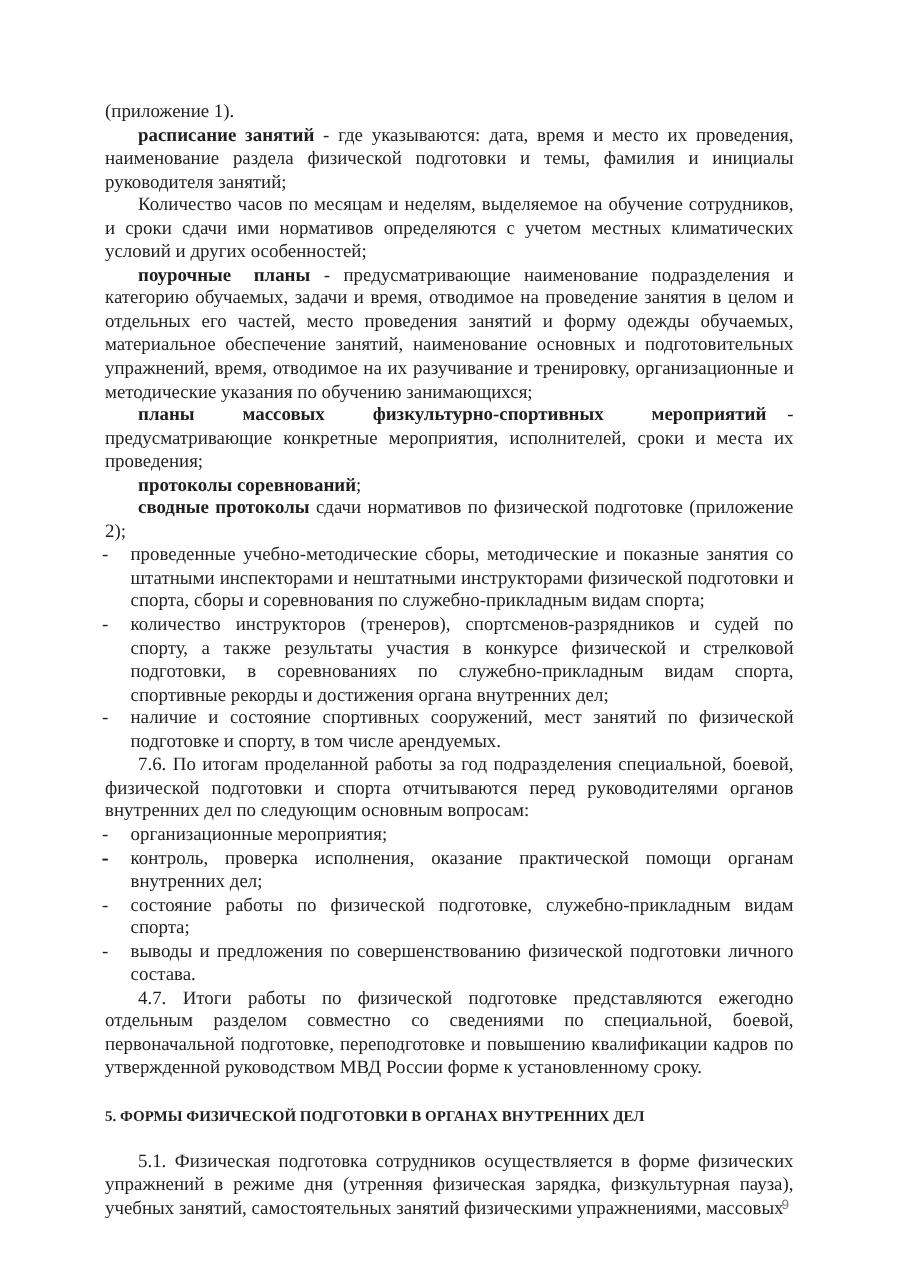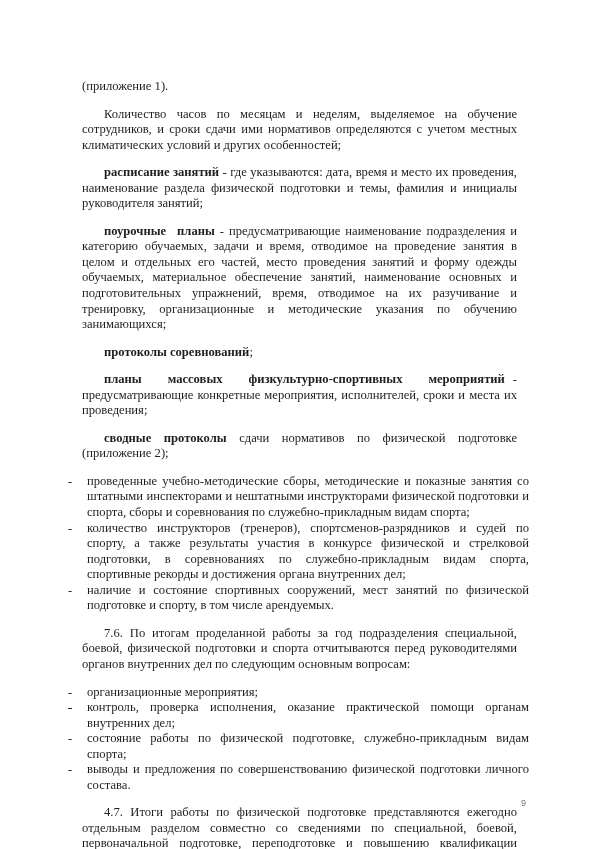--- a/index.html
+++ b/index.html
@@ -2,49 +2,49 @@
 <html><head>
 <meta charset="utf-8">
 <style>
   html, body { margin: 0; padding: 0; background: #ffffff; }
   body { width: 600px; height: 849px; position: relative; overflow: hidden; }
   .page {
     position: absolute; left: 70px; top: 67px; width: 459px;
     font-family: "Liberation Serif", "DejaVu Serif", serif;
     font-size: 12.6px; line-height: 15.55px; color: #1e1e1e;
   }
-  .p { text-align: justify; text-align-last: left; margin: 12px; }
+  .p { text-align: justify; text-align-last: left; margin: 0; }
   .ind { text-indent: 22px; }
   .b { font-weight: bold; }
   .list { margin: 0; padding: 0; list-style: none; }
   .list li { position: relative; padding-left: 17px; text-align: justify; text-align-last: left; }
   .list li .dash { position: absolute; left: -2px; top: 0; }
   .heading {
     font-weight: bold; font-size: 10px; margin: 17px 0 14px 0; letter-spacing: 0;
     white-space: nowrap;
   }
   .pageno {
     position: absolute; left: 521px; top: 798px;
     font-family: "Liberation Sans", "DejaVu Sans", sans-serif; font-size: 9px; color: #777;
   }
 </style>
 </head>
 <body>
 
 <div class="page">
   <p class="p">(приложение 1).</p>
+  <p class="p ind"><span class="b">расписание занятий</span><span> - где указываются: дата, время и место их проведения, наименование раздела физической подготовки и темы, фамилия и инициалы руководителя занятий;</span></p>
+
   <p class="p ind">Количество часов по месяцам и неделям, выделяемое на обучение сотрудников, и сроки сдачи ими нормативов определяются с учетом местных климатических условий и других особенностей;</p>
-
-  <p class="p ind"><span class="b">расписание занятий</span><span> - где указываются: дата, время и место их проведения, наименование раздела физической подготовки и темы, фамилия и инициалы руководителя занятий;</span></p>
 
   <p class="p ind"><span class="b" style="word-spacing:6px">поурочные планы</span><span> - предусматривающие наименование подразделения и категорию обучаемых, задачи и время, отводимое на проведение занятия в целом и отдельных его частей, место проведения занятий и форму одежды обучаемых, материальное обеспечение занятий, наименование основных и подготовительных упражнений, время, отводимое на их разучивание и тренировку, организационные и методические указания по обучению занимающихся;</span></p>
 
+  <p class="p ind"><span class="b" style="word-spacing:18px">планы массовых физкультурно-спортивных мероприятий</span><span> - предусматривающие конкретные мероприятия, исполнителей, сроки и места их проведения;</span></p>
+
   <p class="p ind"><span class="b">протоколы соревнований</span><span>;</span></p>
-
-  <p class="p ind"><span class="b" style="word-spacing:18px">планы массовых физкультурно-спортивных мероприятий</span><span> - предусматривающие конкретные мероприятия, исполнителей, сроки и места их проведения;</span></p>
 
   <p class="p ind"><span class="b">сводные протоколы</span><span> сдачи нормативов по физической подготовке (приложение 2);</span></p>
 
 
   <ul class="list">
     <li><span class="dash">-</span><span>проведенные учебно-методические сборы, методические и показные занятия со штатными инспекторами и нештатными инструкторами физической подготовки и спорта, сборы и соревнования по служебно-прикладным видам спорта;</span></li>
     <li><span class="dash">-</span><span>количество инструкторов (тренеров), спортсменов-разрядников и судей по спорту, а также результаты участия в конкурсе физической и стрелковой подготовки, в соревнованиях по служебно-прикладным видам спорта, спортивные рекорды и достижения органа внутренних дел;</span></li>
     <li><span class="dash">-</span><span>наличие и состояние спортивных сооружений, мест занятий по физической подготовке и спорту, в том числе арендуемых.</span></li>
   </ul>
 

